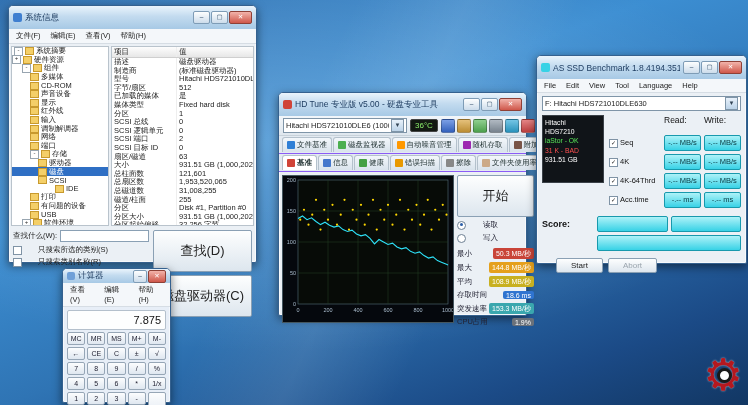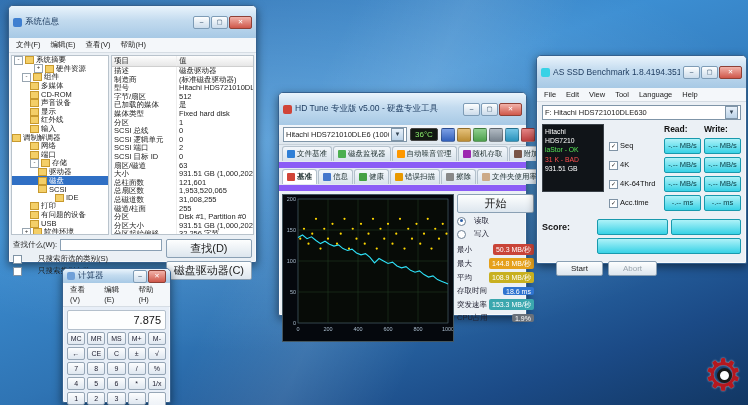--- a/index.html
+++ b/index.html
@@ -4,21 +4,21 @@
 <style>
   html,body{margin:0;padding:0;background:#111;}
   #stage{position:relative;width:748px;height:405px;overflow:hidden;
     font-family:"Liberation Sans","DejaVu Sans",sans-serif;
     background:
       linear-gradient(115deg, rgba(255,255,255,0) 38%, rgba(255,255,255,.10) 50%, rgba(255,255,255,0) 62%),
       radial-gradient(120% 95% at 38% 35%, rgba(255,255,255,.20), rgba(255,255,255,0) 55%),
       linear-gradient(160deg,#2e6fb0 0%,#3c8ed2 35%,#2f74b4 60%,#1b4a86 85%,#123763 100%);}
   .window{position:absolute;background:#ebf0f5;border:1px solid #35618f;border-radius:5px 5px 2px 2px;
     box-shadow:0 3px 10px rgba(0,0,0,.5), inset 0 0 0 1px rgba(255,255,255,.6);}
-  .titlebar{height:32px;display:flex;align-items:center;gap:3px;padding:0 4px;border-radius:4px 4px 0 0;
+  .titlebar{height:23px;display:flex;align-items:center;gap:3px;padding:0 4px;border-radius:4px 4px 0 0;
     background:linear-gradient(#eaf4fc,#c3dbef 45%,#a7c9e5);font-size:8.5px;color:#1c3a5e;}
   .app-ico{width:9px;height:9px;border-radius:2px;flex:0 0 auto;}
   .tb-title{flex:1;white-space:nowrap;overflow:hidden;}
   .capbtns{display:flex;gap:1px;flex:0 0 auto;}
   .capbtn{width:15px;height:11px;border:1px solid #7e9cb6;border-radius:2px;font-size:6.5px;line-height:9px;
     text-align:center;color:#33506b;background:linear-gradient(#fdfefe,#ccdceb);}
   .capbtn.close{width:21px;background:linear-gradient(#f2b3aa,#cf574a);color:#fff;border-color:#8e4036;}
   .menubar{display:flex;background:#f4f7fa;border-bottom:1px solid #d6dde4;font-size:7.5px;color:#222;padding:0 2px;}
   .menu-item{padding:2px 5px;}
   
@@ -36,54 +36,54 @@
   .si-row .c2{flex:1;padding-left:2px;white-space:nowrap;overflow:hidden;}
   .si-head{background:linear-gradient(#fdfdfd,#e7e7e7);border-bottom:1px solid #cfcfcf;height:10px;line-height:10px;}
   .si-search{padding:2px 4px;font-size:7.5px;color:#222;display:flex;gap:4px;}
   .si-search-left{flex:1;}
   .si-find-row{display:flex;align-items:center;gap:3px;margin-bottom:3px;}
   .si-input{flex:1;height:10px;background:#fff;border:1px solid #8aa0b4;}
   .cb-row{display:flex;align-items:center;gap:16px;margin-top:2px;}
   .cb-box{width:7px;height:7px;border:1px solid #7f93a5;background:#fff;flex:0 0 auto;}
   .si-btncol{display:flex;flex-direction:column;gap:3px;}
   .btn{border:1px solid #8aa0b4;border-radius:2px;background:linear-gradient(#fdfefe,#dde6ee);
-    font-size:11px;padding:1px 7px;text-align:center;color:#222;}
+    font-size:13px;padding:11px 7px;text-align:center;color:#222;}
   
   #win-hdtune{left:278px;top:92px;width:247px;height:222px;}
   .hdt-toolbar{display:flex;align-items:center;gap:3px;padding:2px 4px;background:linear-gradient(#f2f6fa,#dfe7ee);border-bottom:1px solid #c8d2da;}
   .combo{display:flex;align-items:center;background:#fff;border:1px solid #7f95a8;height:13px;font-size:7.5px;color:#222;padding:0 2px;}
   .combo .txt{flex:1;white-space:nowrap;overflow:hidden;}
   .combo .arr{width:11px;height:11px;background:linear-gradient(#e8f1fa,#bcd3e8);border:1px solid #7f95a8;font-size:6px;
     line-height:10px;text-align:center;color:#345;margin-left:2px;flex:0 0 auto;}
   .hdt-combo{width:118px;}
   .temp-badge{background:#121812;color:#8cf06c;font-size:8px;padding:1px 4px;border:1px solid #444;border-radius:2px;}
   .tool-ico{width:12px;height:12px;border-radius:2px;border:1px solid rgba(0,0,0,.25);flex:0 0 auto;}
-  .tabrow{display:flex;gap:1px;padding:1px 3px;background:#e3eaf1;border-bottom:6px solid #8b5cf6;}
+  .tabrow{display:flex;gap:1px;padding:1px 3px;background:#e3eaf1;border-bottom:1px solid #8b5cf6;}
   .tab{display:flex;align-items:center;gap:2px;font-size:7.5px;color:#233;padding:2px 4px;border:1px solid #b4c1cc;
     border-bottom:none;border-radius:3px 3px 0 0;background:linear-gradient(#f3f7fb,#d9e3ec);white-space:nowrap;}
   .tab.sel{background:#fff;font-weight:bold;}
   .tab-ico{width:8px;height:8px;border-radius:1px;flex:0 0 auto;}
   .hdt-main{display:flex;gap:3px;padding:3px;}
   .hdt-graph{width:172px;height:146px;background:#05080d;border:1px solid #44565f;}
   .hdt-side{flex:1;display:flex;flex-direction:column;gap:3px;font-size:7.5px;color:#223;}
-  .radio-row{display:flex;align-items:center;gap:8px;}
+  .radio-row{display:flex;align-items:center;gap:17px;}
   .radio{width:7px;height:7px;border-radius:50%;border:1px solid #6d8093;background:#fff;position:relative;flex:0 0 auto;}
   .radio.on::after{content:"";position:absolute;left:1.5px;top:1.5px;width:3px;height:3px;border-radius:50%;background:#2c5fa8;}
   .stat-row{display:flex;align-items:center;justify-content:space-between;gap:2px;}
   .stat-label{white-space:nowrap;}
   .stat-chip{color:#fff;font-size:7px;padding:0.5px 3px;border-radius:2px;white-space:nowrap;}
   
   #win-asssd{left:536px;top:55px;width:209px;height:207px;}
   .as-comborow{display:flex;gap:3px;padding:3px 5px 2px 5px;}
   .as-combo{flex:1;}
   .as-main{display:flex;gap:5px;padding:2px 5px;}
   .as-info{width:56px;height:62px;background:#101418;border:1px solid #3a4148;font-size:6.8px;line-height:1.35;
     padding:2px 2px;overflow:hidden;white-space:nowrap;}
   .as-right{flex:1;}
-  .as-heads{display:grid;grid-template-columns:52px 1fr 1fr;gap:3px;font-size:8.5px;font-weight:bold;color:#111;margin-bottom:4px;}
+  .as-heads{display:grid;grid-template-columns:52px 1fr 1fr;gap:3px;font-size:8.5px;font-weight:normal;color:#111;margin-bottom:10px;}
   .as-rows{display:grid;grid-template-columns:52px 1fr 1fr;gap:3px;align-items:center;font-size:7.5px;color:#111;}
   .cy{background:linear-gradient(#aef2f8,#38d2e6);border:1px solid #1899ad;border-radius:2px;height:14px;
     line-height:14px;text-align:center;font-size:7.5px;color:#083a42;}
   .chk{width:7px;height:7px;border:1px solid #7f93a5;background:#fff;font-size:6px;line-height:7px;text-align:center;
     color:#222;display:inline-block;margin-right:2px;vertical-align:middle;}
   .as-score{display:grid;grid-template-columns:52px 1fr 1fr;gap:3px;align-items:center;margin:6px 5px 0 5px;font-size:9px;font-weight:bold;color:#111;}
   .as-total{grid-column:2/4;}
   .as-footer{display:flex;align-items:center;gap:5px;padding:7px 6px 0 6px;margin-left:13px;}
   .btn.big{padding:2px 14px;font-size:8px;}
   .btn.disabled{color:#9aa4ad;}
@@ -123,21 +123,21 @@
         <span class="menu-item">查看(V)</span>
         <span class="menu-item">帮助(H)</span>
       </div>
     <div class="si-body">
       <div class="si-tree" id="si-tree">
           <div class="tree-item" style="padding-left: 2px;">
             <span class="expander">-</span>
             <span class="tree-ico"></span>
             <span>系统摘要</span>
           </div>
-          <div class="tree-item" style="padding-left: 10px; margin-left: 12px;">
+          <div class="tree-item" style="">
             <span class="expander">+</span>
             <span class="tree-ico"></span>
             <span>硬件资源</span>
           </div>
           <div class="tree-item" style="padding-left: 10px;">
             <span class="expander">-</span>
             <span class="tree-ico"></span>
             <span>组件</span>
           </div>
           <div class="tree-item" style="padding-left: 18px;">
@@ -157,21 +157,21 @@
             <span>显示</span>
           </div>
           <div class="tree-item" style="padding-left: 18px;">
             <span class="tree-ico"></span>
             <span>红外线</span>
           </div>
           <div class="tree-item" style="padding-left: 18px;">
             <span class="tree-ico"></span>
             <span>输入</span>
           </div>
-          <div class="tree-item" style="">
+          <div class="tree-item" style="padding-left: 18px;">
             <span class="tree-ico"></span>
             <span>调制解调器</span>
           </div>
           <div class="tree-item" style="padding-left: 18px;">
             <span class="tree-ico"></span>
             <span>网络</span>
           </div>
           <div class="tree-item" style="padding-left: 18px;">
             <span class="tree-ico"></span>
             <span>端口</span>

